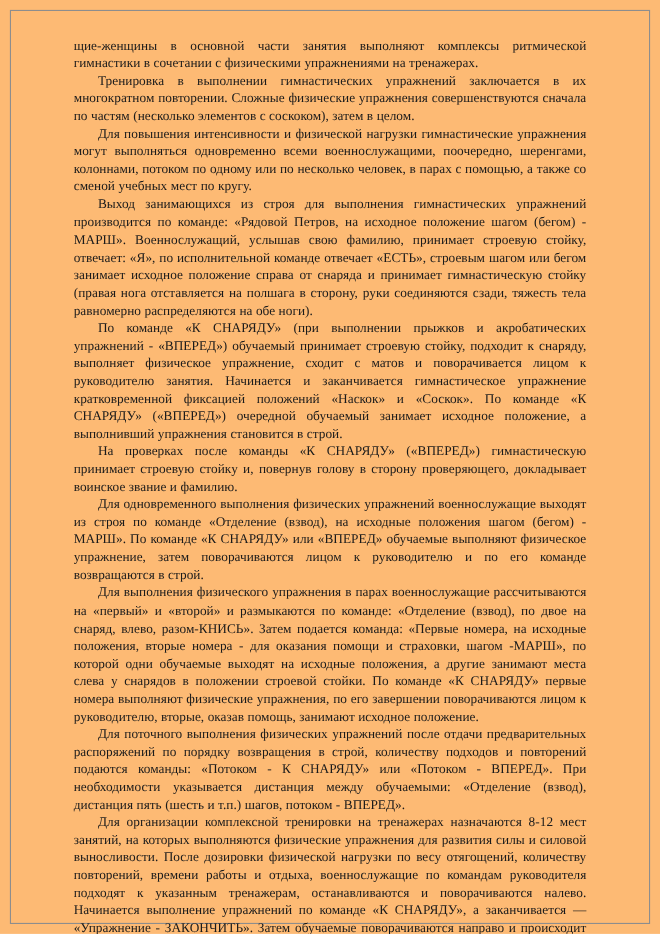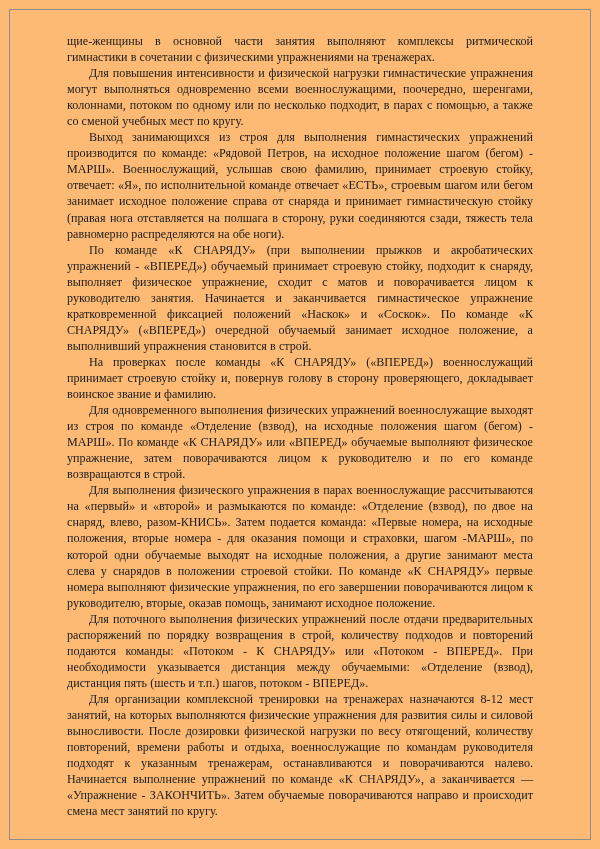--- a/index.html
+++ b/index.html
@@ -52,28 +52,29 @@
 
 <div class="page">
 
   <div class="scan-border"></div>
 
   <div class="content">
 
     <p class="para no-indent">щие-женщины в основной части занятия выполняют комплексы ритмической гимнастики в сочетании с физическими упражнениями на тренажерах.</p>
 
 
+    <p class="para">Тренировка в выполнении гимнастических упражнений заключается в их многократном повторении. Сложные физические упражнения совершенствуются сначала по частям (несколько элементов с соскоком), затем в целом.</p>
 
-    <p class="para">Для повышения интенсивности и физической нагрузки гимнастические упражнения могут выполняться одновременно всеми военнослужащими, поочередно, шеренгами, колоннами, потоком по одному или по несколько подходит, в парах с помощью, а также со сменой учебных мест по кругу.</p>
+    <p class="para">Для повышения интенсивности и физической нагрузки гимнастические упражнения могут выполняться одновременно всеми военнослужащими, поочередно, шеренгами, колоннами, потоком по одному или по несколько человек, в парах с помощью, а также со сменой учебных мест по кругу.</p>
 
     <p class="para">Выход занимающихся из строя для выполнения гимнастических упражнений производится по команде: «Рядовой Петров, на исходное положение шагом (бегом) - МАРШ». Военнослужащий, услышав свою фамилию, принимает строевую стойку, отвечает: «Я», по исполнительной команде отвечает «ЕСТЬ», строевым шагом или бегом занимает исходное положение справа от снаряда и принимает гимнастическую стойку (правая нога отставляется на полшага в сторону, руки соединяются сзади, тяжесть тела равномерно распределяются на обе ноги).</p>
 
     <p class="para">По команде «К СНАРЯДУ» (при выполнении прыжков и акробатических упражнений - «ВПЕРЕД») обучаемый принимает строевую стойку, подходит к снаряду, выполняет физическое упражнение, сходит с матов и поворачивается лицом к руководителю занятия. Начинается и заканчивается гимнастическое упражнение кратковременной фиксацией положений «Наскок» и «Соскок». По команде «К СНАРЯДУ» («ВПЕРЕД») очередной обучаемый занимает исходное положение, а выполнивший упражнения становится в строй.</p>
 
-    <p class="para">На проверках после команды «К СНАРЯДУ» («ВПЕРЕД») военнослужащий принимает строевую стойку и, повернув голову в сторону проверяющего, докладывает воинское звание и фамилию.</p>
+    <p class="para">На проверках после команды «К СНАРЯДУ» («ВПЕРЕД») гимнастическую принимает строевую стойку и, повернув голову в сторону проверяющего, докладывает воинское звание и фамилию.</p>
 
     <p class="para">Для одновременного выполнения физических упражнений военнослужащие выходят из строя по команде «Отделение (взвод), на исходные положения шагом (бегом) - МАРШ». По команде «К СНАРЯДУ» или «ВПЕРЕД» обучаемые выполняют физическое упражнение, затем поворачиваются лицом к руководителю и по его команде возвращаются в строй.</p>
 
     <p class="para">Для выполнения физического упражнения в парах военнослужащие рассчитываются на «первый» и «второй» и размыкаются по команде: «Отделение (взвод), по двое на снаряд, влево, разом-КНИСЬ». Затем подается команда: «Первые номера, на исходные положения, вторые номера - для оказания помощи и страховки, шагом -МАРШ», по которой одни обучаемые выходят на исходные положения, а другие занимают места слева у снарядов в положении строевой стойки. По команде «К СНАРЯДУ» первые номера выполняют физические упражнения, по его завершении поворачиваются лицом к руководителю, вторые, оказав помощь, занимают исходное положение.</p>
 
     <p class="para">Для поточного выполнения физических упражнений после отдачи предварительных распоряжений по порядку возвращения в строй, количеству подходов и повторений подаются команды: «Потоком - К СНАРЯДУ» или «Потоком - ВПЕРЕД». При необходимости указывается дистанция между обучаемыми: «Отделение (взвод), дистанция пять (шесть и т.п.) шагов, потоком - ВПЕРЕД».</p>
 
     <p class="para">Для организации комплексной тренировки на тренажерах назначаются 8-12 мест занятий, на которых выполняются физические упражнения для развития силы и силовой выносливости. После дозировки физической нагрузки по весу отягощений, количеству повторений, времени работы и отдыха, военнослужащие по командам руководителя подходят к указанным тренажерам, останавливаются и поворачиваются налево. Начинается выполнение упражнений по команде «К СНАРЯДУ», а заканчивается — «Упражнение - ЗАКОНЧИТЬ». Затем обучаемые поворачиваются направо и происходит смена мест занятий по кругу.</p>
 
   </div>

